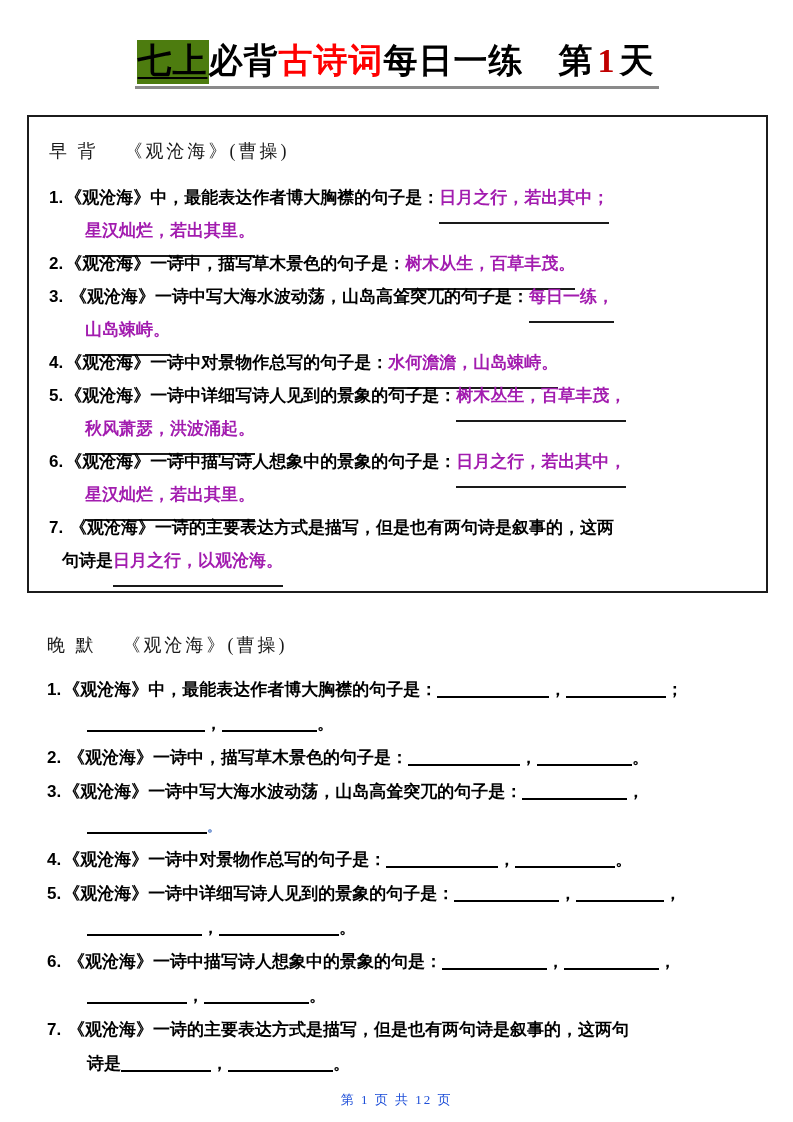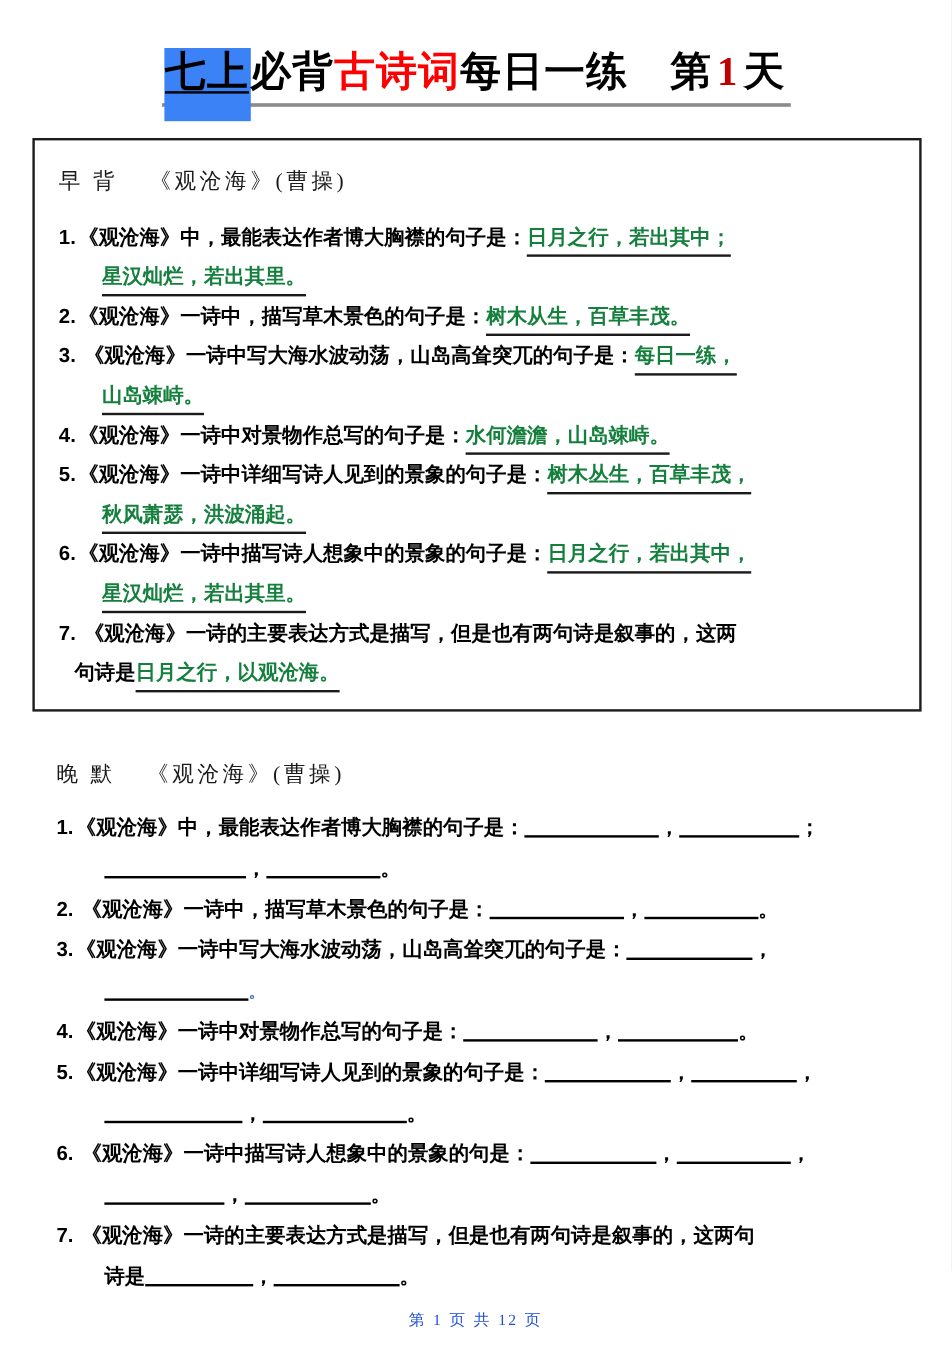--- a/index.html
+++ b/index.html
@@ -9,44 +9,44 @@
     font-family:"Liberation Sans", sans-serif; color:#000;
   }
   
   .title-wrap { text-align:center; padding-top:40px; }
   .title {
     display:inline-block; margin:0; font-family:"Liberation Serif", serif;
     font-weight:bold; font-size:34px; line-height:1.25; letter-spacing:1px;
     border-bottom:3px solid #8a8a8a; padding:0 4px 3px 2px; white-space:pre;
   }
   .t-hl {
-    background:#3b82f6; text-decoration:underline;
+    background:#4d7c0f; text-decoration:underline;
     text-decoration-thickness:2px; text-underline-offset:5px;
-    padding:2px 1px 22px 1px;
+    padding:2px 1px 5px 1px;
   }
   .t-red { color:#ff0000;text-align:right; }
   .t-num { color:#c00000; padding:0 4px; }
   
   .box {
     margin:26px 0 0 27px; width:741px; box-sizing:border-box;
     border:2px solid #1c1c1c; padding:14px 18px 14px 20px;
   }
   .sec-header {
     font-family:"Liberation Serif", serif;
     font-size:18px; letter-spacing:3px; color:#1a1a1a; margin:8px 0 18px 0;
   }
   .hgap { display:inline-block; width:26px; }
   
   .q {
     font-size:17px; font-weight:bold; line-height:33px; margin:0;
     text-align:justify; padding-left:36px; text-indent:-36px;
   }
   .q.small-indent { padding-left:13px; text-indent:-13px; }
   .num { margin-right:2px; }
-  .ans { color:#15803d; border-bottom:2px solid #1a1a1a; padding-bottom:5px; }
+  .ans { color:#a21caf; border-bottom:2px solid #1a1a1a; padding-bottom:15px; }
   
   .evening { margin:40px 24px 0 47px; }
   .evening .sec-header { margin:0 0 16px 0; }
   .evening .q { line-height:34px; padding-left:40px; text-indent:-40px; }
   .blank {
     display:inline-block; height:14px; vertical-align:-3px;
     border-bottom:2px solid #000;
   }
   .w88{width:88px}.w90{width:90px}.w95{width:95px}.w100{width:100px}
   .w105{width:105px}.w112{width:112px}.w115{width:115px}.w118{width:118px}.w120{width:120px}

